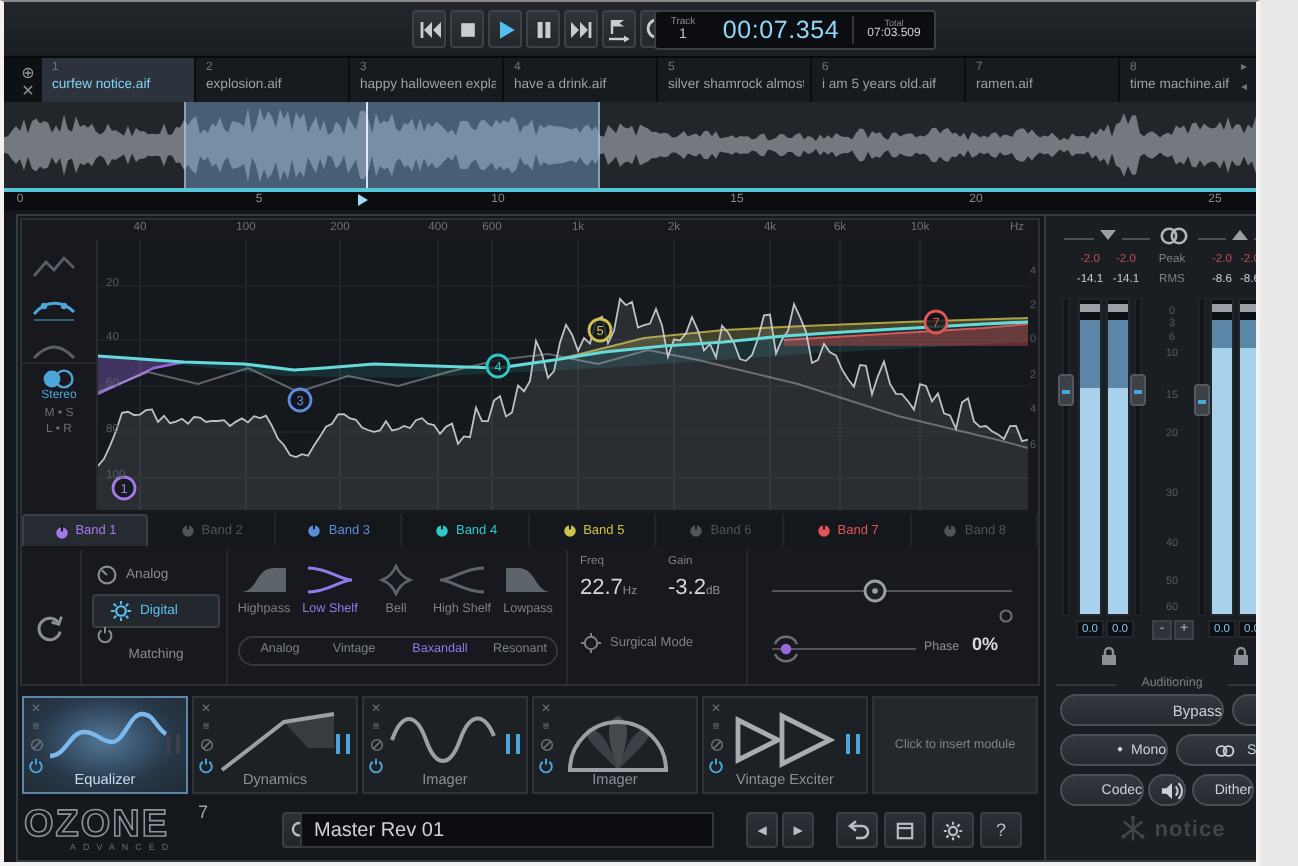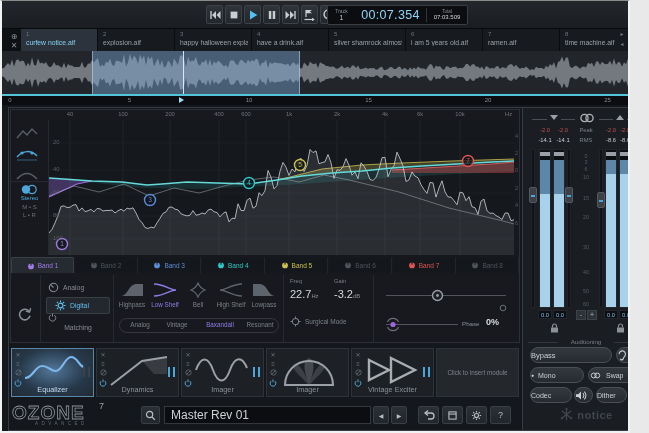--- a/index.html
+++ b/index.html
@@ -106,21 +106,21 @@
   .pausebars.dim i{background:#3a414a;}
   .insert-slot{left:434px;top:347px;width:83px;height:49px;background:#24272c;border:1px solid #2e333a;display:flex;align-items:center;justify-content:center;}
   .insert-slot span{font-size:6.3px;color:#7e848a;}
 
   
   .logo{left:10px;top:401px;font-size:19px;font-weight:bold;letter-spacing:1px;color:transparent;-webkit-text-stroke:.8px #8d939a;}
   .logo7{left:97px;top:400px;font-size:9px;color:#9aa0a6;}
   .logosub{left:33px;top:420px;font-size:4.5px;letter-spacing:3.5px;color:#646a71;}
   .fbtn{position:absolute;top:405px;height:18px;background:linear-gradient(#2b3036,#22262b);border:1px solid #3a3f45;border-radius:2px;color:#b8bdc2;
         display:flex;align-items:center;justify-content:center;font-size:8px;padding:0;}
-  .preset{left:162px;top:405px;width:207px;height:18px;background:#0b0d10;border:1px solid #34383e;color:#cdd2d6;font-size:12px;padding:0 6px;}
+  .preset{left:148px;top:405px;width:207px;height:18px;background:#0b0d10;border:1px solid #34383e;color:#cdd2d6;font-size:10px;padding:0 6px;}
 
   
   .rpanel-bg{left:521px;top:107px;width:121px;height:322px;background:#1a1d22;}
   .io-line{position:absolute;top:118px;height:1px;background:#4a4f55;}
   .io-tri{position:absolute;top:114px;width:0;height:0;}
   .tri-down{border-left:4px solid transparent;border-right:4px solid transparent;border-top:5px solid #9aa0a6;}
   .tri-up{border-left:4px solid transparent;border-right:4px solid transparent;border-bottom:5px solid #9aa0a6;}
   .mval{position:absolute;width:20px;text-align:center;font-size:5.8px;}
   .peakv{color:#c05050;}.rmsv{color:#c8cdd2;}
   .mlab{position:absolute;left:574px;width:20px;text-align:center;font-size:5.8px;color:#7a8086;}
@@ -128,21 +128,21 @@
   .mrail{position:absolute;top:148px;width:4px;height:159px;background:#101317;border:1px solid #1f2328;}
   .mhandle{position:absolute;width:8px;height:16px;background:#3b4147;border:1px solid #53595f;border-radius:2px;}
   .mhandle i{position:absolute;left:1px;right:1px;top:7px;height:2px;background:#4da6d9;}
   .scalelab{position:absolute;left:574px;width:20px;text-align:center;font-size:5.4px;color:#565b61;}
   .rdout{position:absolute;top:309px;width:14px;height:9px;background:#0c0e11;border:1px solid #23272d;color:#7fc0e8;font-size:5.8px;text-align:center;line-height:8px;}
   .pmbtn{position:absolute;top:309px;width:10px;height:10px;background:#2e333a;border:1px solid #3d4248;color:#b0b5ba;font-size:7px;line-height:8px;text-align:center;padding:0;}
   .lock{position:absolute;top:322px;}
   .audline{position:absolute;top:341px;height:1px;background:#32373d;width:30px;}
   .audlbl{left:552px;top:337px;width:64px;text-align:center;font-size:6.2px;color:#7a8086;}
   .rbtn{position:absolute;background:linear-gradient(#33383f,#272b31);border:1px solid #4a4f56;border-radius:8px;color:#ccd1d6;
-        display:flex;align-items:center;justify-content:flex-start;gap:4px;font-size:7.5px;padding:0;}
+        display:flex;align-items:center;justify-content:flex-end;gap:4px;font-size:7.5px;padding:0;}
   .izlogo{left:540px;top:406px;width:88px;display:flex;align-items:center;justify-content:center;gap:3px;color:#41464c;}
   .izlogo span{font-size:11px;font-weight:bold;letter-spacing:.5px;}
 </style>
 </head>
 <body>
 
 <div class="window">
 
   <div class="abs topbar"></div>
   <div class="abs tgroup">

